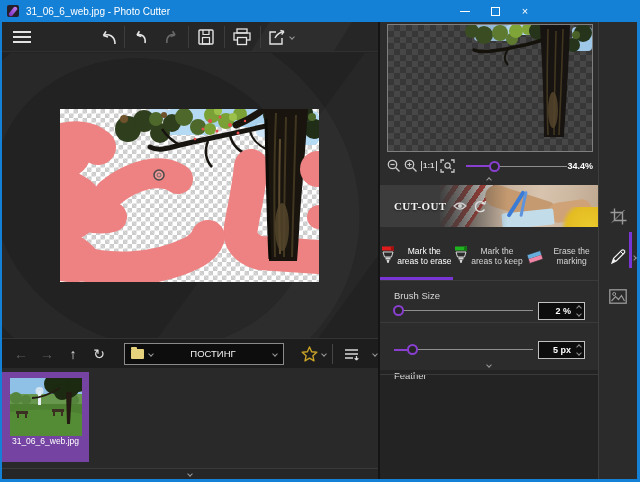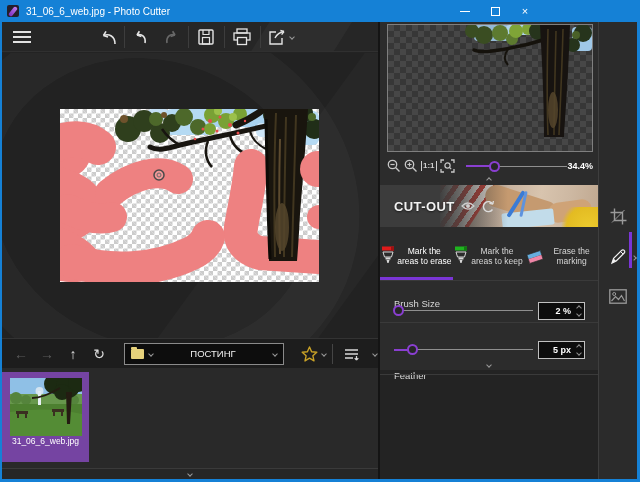--- a/index.html
+++ b/index.html
@@ -90,21 +90,21 @@
     background:repeating-linear-gradient(125deg,#c23a30 0 5px,#ece7e0 5px 11px);
     clip-path:polygon(0 0,78% 0,40% 100%,0 100%); }
   .bp-arm { position:absolute; left:44px; top:8px; width:74px; height:22px; background:#c59a70; border-radius:12px; transform:rotate(18deg); }
   .bp-hand2 { position:absolute; left:108px; top:16px; width:44px; height:20px; background:#cfa377; border-radius:10px; transform:rotate(-8deg); }
   .bp-scissor { position:absolute; left:74px; top:4px; width:4px; height:30px; background:#3a7bd5; transform:rotate(32deg); border-radius:2px; }
   .bp-scissor2 { position:absolute; left:82px; top:6px; width:3px; height:26px; background:#5e93de; transform:rotate(12deg); border-radius:2px; }
   .bp-paper { position:absolute; left:62px; top:26px; width:52px; height:16px; background:#c2dcea; transform:rotate(-6deg); border-radius:2px; }
   .bp-yellow { position:absolute; left:118px; top:22px; width:44px; height:26px; background:radial-gradient(circle at 70% 80%,#eccb2e 0%,#e3bb22 60%,rgba(227,187,34,0) 75%); }
   #banner-fade { position:absolute; left:58px; top:0; width:70px; height:42px; background:linear-gradient(90deg,#3c3c3c 0%,rgba(60,60,60,0.75) 30%,rgba(60,60,60,0) 100%); }
   #banner-left { position:absolute; left:14px; top:0; height:42px; display:flex; align-items:center; gap:6px; }
-  #banner-title { color:#f2f2f2; font-size:13px; font-weight:bold; letter-spacing:0.4px; text-shadow:0 1px 2px rgba(0,0,0,0.6); }
+  #banner-title { color:#f2f2f2; font-size:11px; font-weight:bold; letter-spacing:0.4px; text-shadow:0 1px 2px rgba(0,0,0,0.6);font-family:Liberation Serif, serif; }
   
   #tools-row { position:absolute; left:0; top:205px; width:218px; height:53px; display:flex; }
   .tool-btn { width:72.66px; height:53px; position:relative; display:flex; align-items:center; padding-top:4px; }
   .tool-btn .ticon { height:20px; display:flex; align-items:flex-start; }
   .tool-label { font-size:8.5px; line-height:10px; color:#d6d6d6; text-align:center; width:70px; }
   .tool-btn.selected .tool-label { color:#fff; }
   .tool-underline { position:absolute; left:0; bottom:0; width:100%; height:3px; background:#7a35d6; }
   .rp-divider { position:absolute; left:0; width:218px; height:1px; background:#3a3a3a; }
   
   .adj-label { position:absolute; left:14px; color:#d8d8d8; font-size:9.5px; }
@@ -509,21 +509,21 @@
                 <rect x="3" y="3.5" width="14" height="9" rx="1" stroke="#2b2b2b" stroke-width="0.6" fill="none"></rect>
               </g>
             </svg>
           </div>
           <div class="tool-label">Erase the marking</div>
         </div>
       </div>
 
       <div class="rp-divider" style="top:258px;"></div>
 
-      <div class="adj-label" style="top:276px;text-align:right;">Brush Size</div>
+      <div class="adj-label" style="top:268px;text-align:right;">Brush Size</div>
       <div class="adj-slider slider" style="top:283px;">
         <div class="track"></div>
         <div class="fill" style="width:3%;"></div>
         <div class="thumb" style="left:calc(3% - 5.5px);"></div>
       </div>
       <div class="value-box" style="top:280px;">
         <span class="value-text">2 %</span>
         <div class="spin-col">
           <span class="chev sm up"></span>
           <span class="chev sm down"></span>

